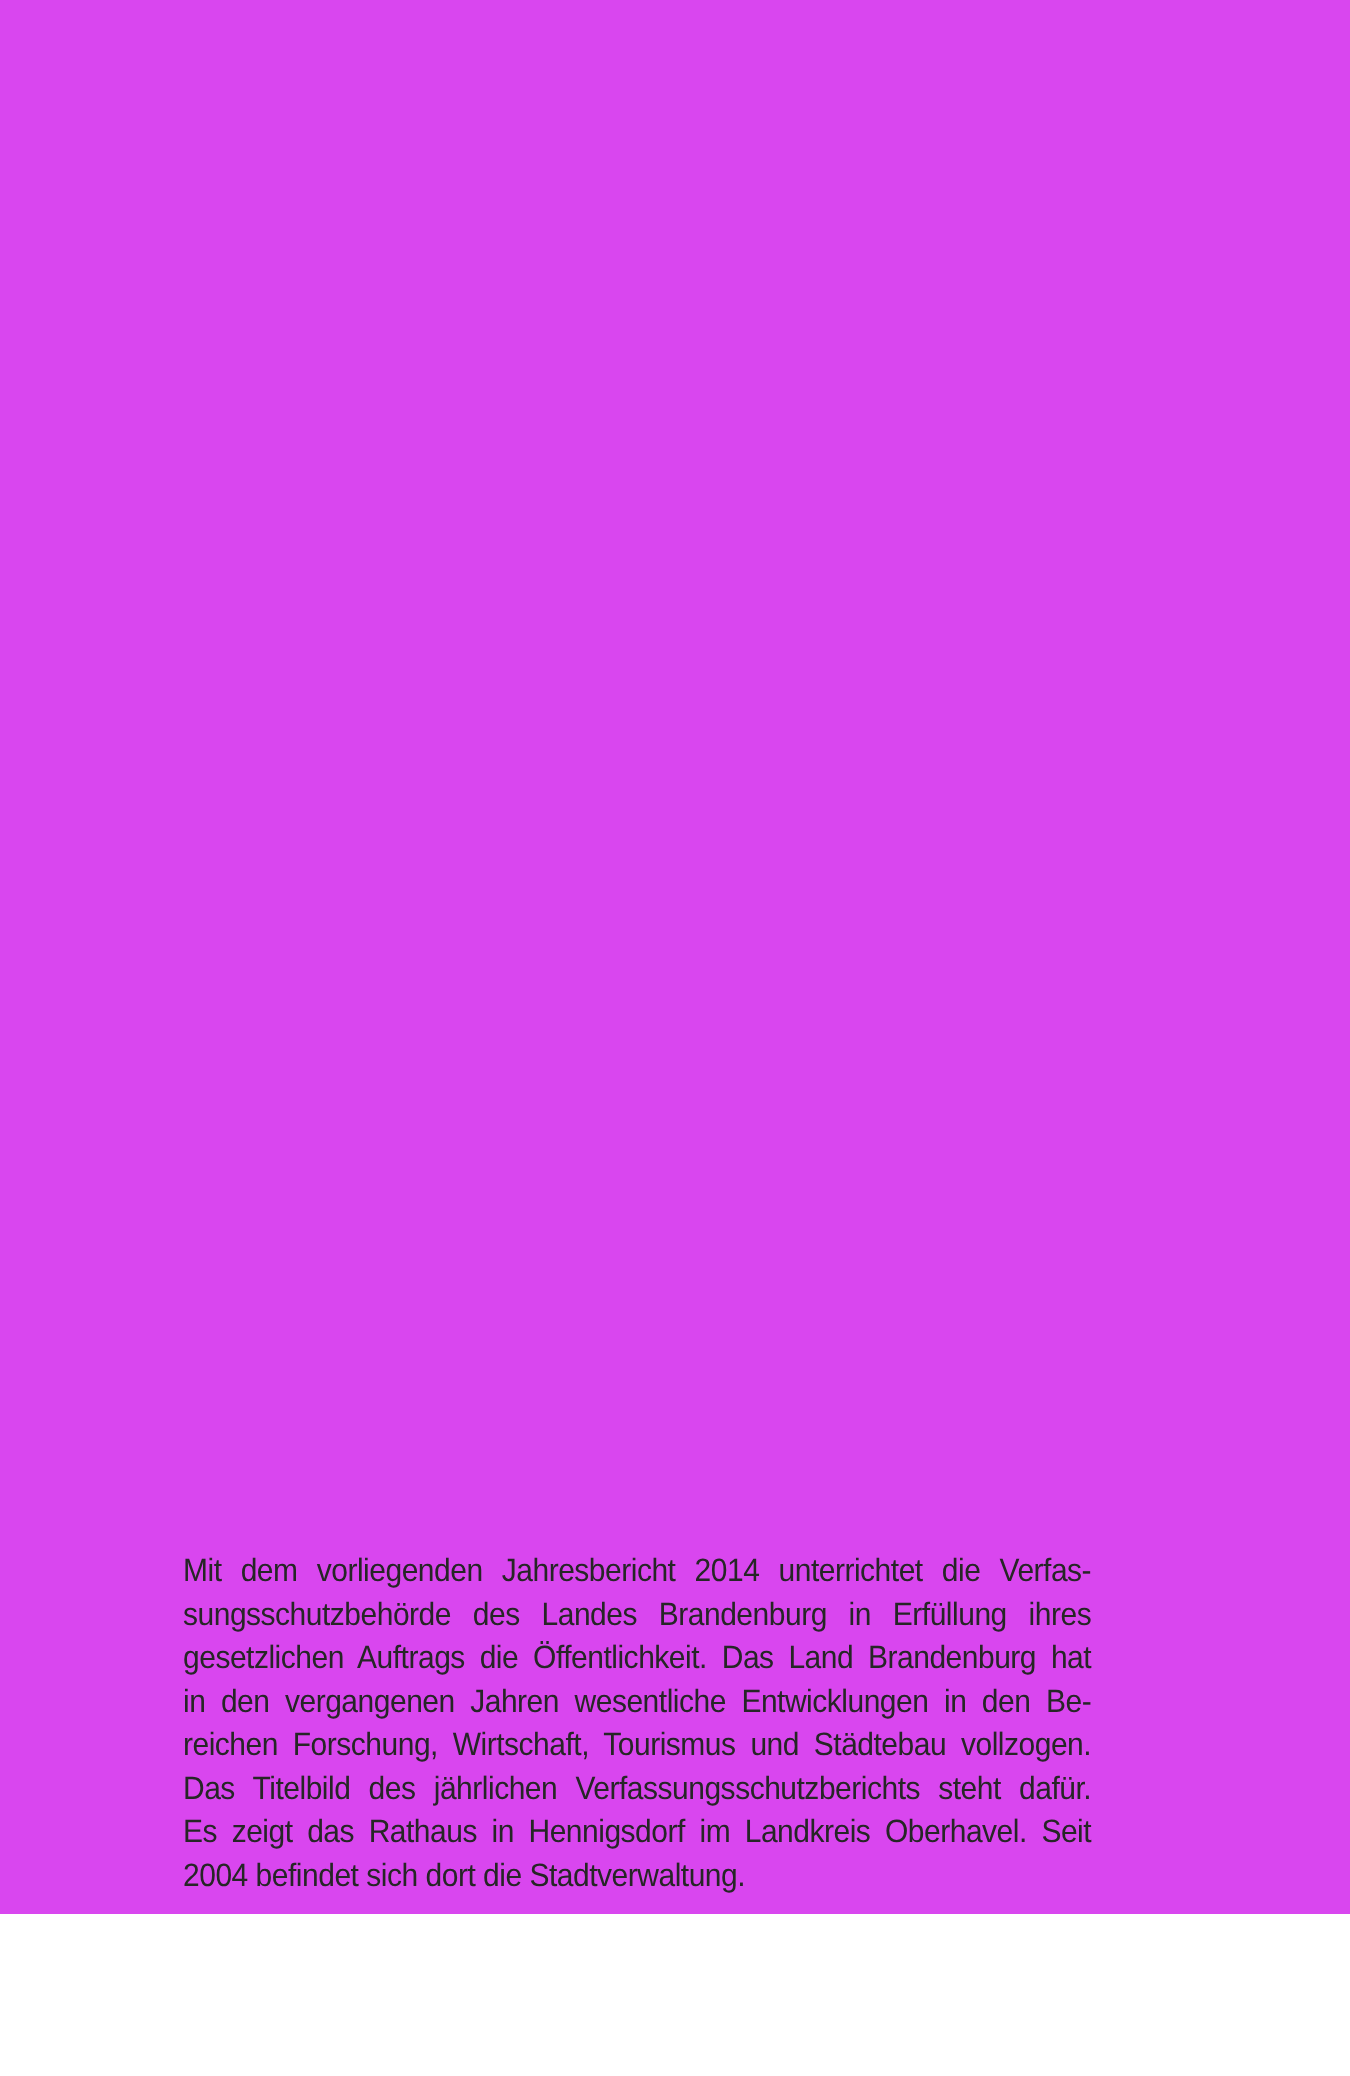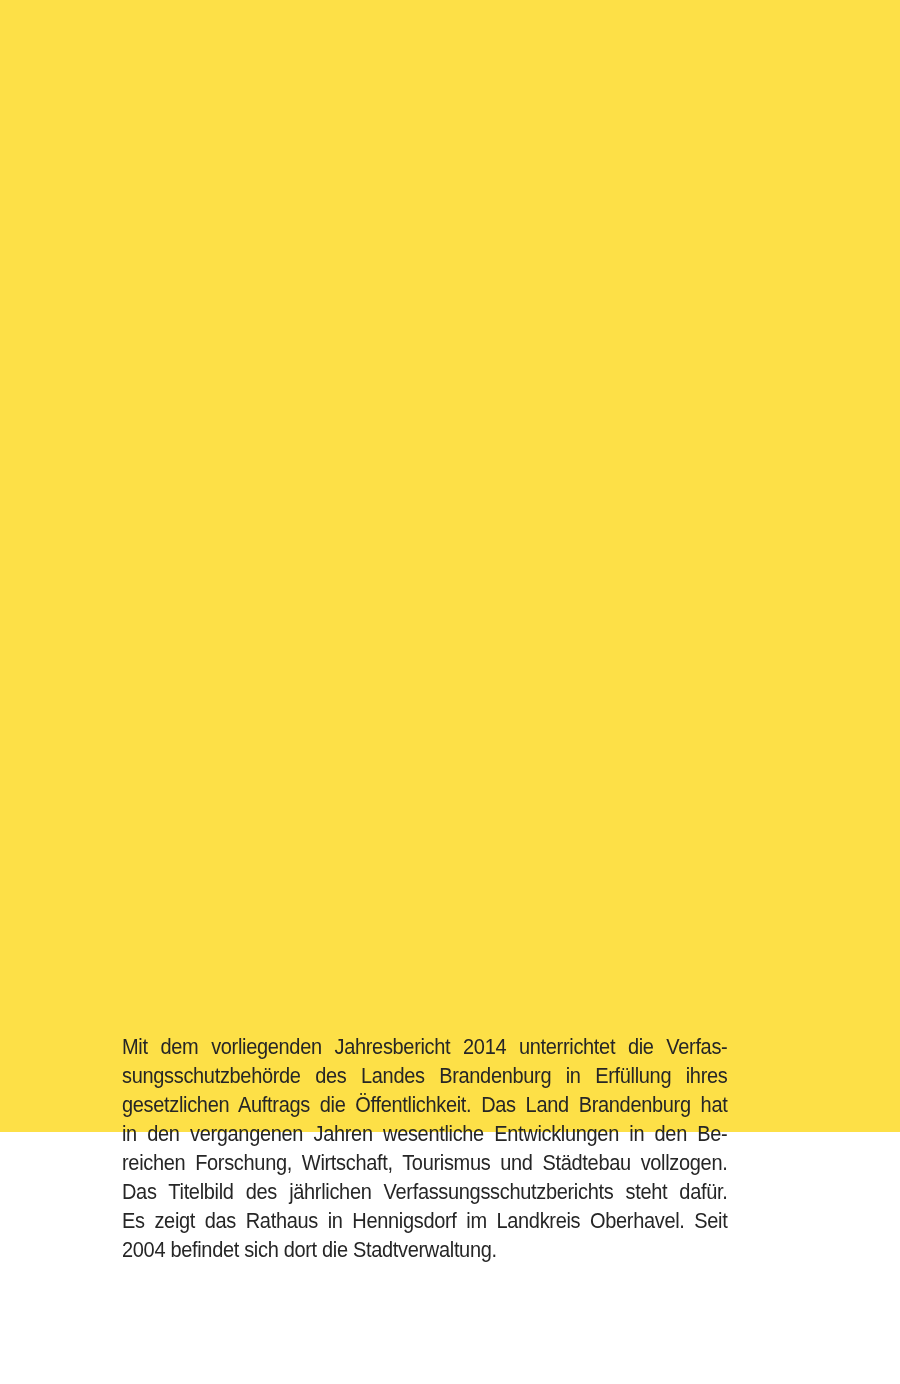--- a/index.html
+++ b/index.html
@@ -11,22 +11,22 @@
       width: 900px;
       height: 1384px;
       position: relative;
       overflow: hidden;
     }
     .page {
       position: absolute;
       left: 0;
       top: 0;
       width: 900px;
-      height: 1132px;
-      background: #fde047;
+      height: 1276px;
+      background: #d946ef;
     }
     .intro {
       position: absolute;
       left: 122px;
       top: 1033px;
       width: 605px;
       margin: 0;
       color: #262626;
       font-family: "Liberation Sans", sans-serif;
       font-size: 21.5px;

